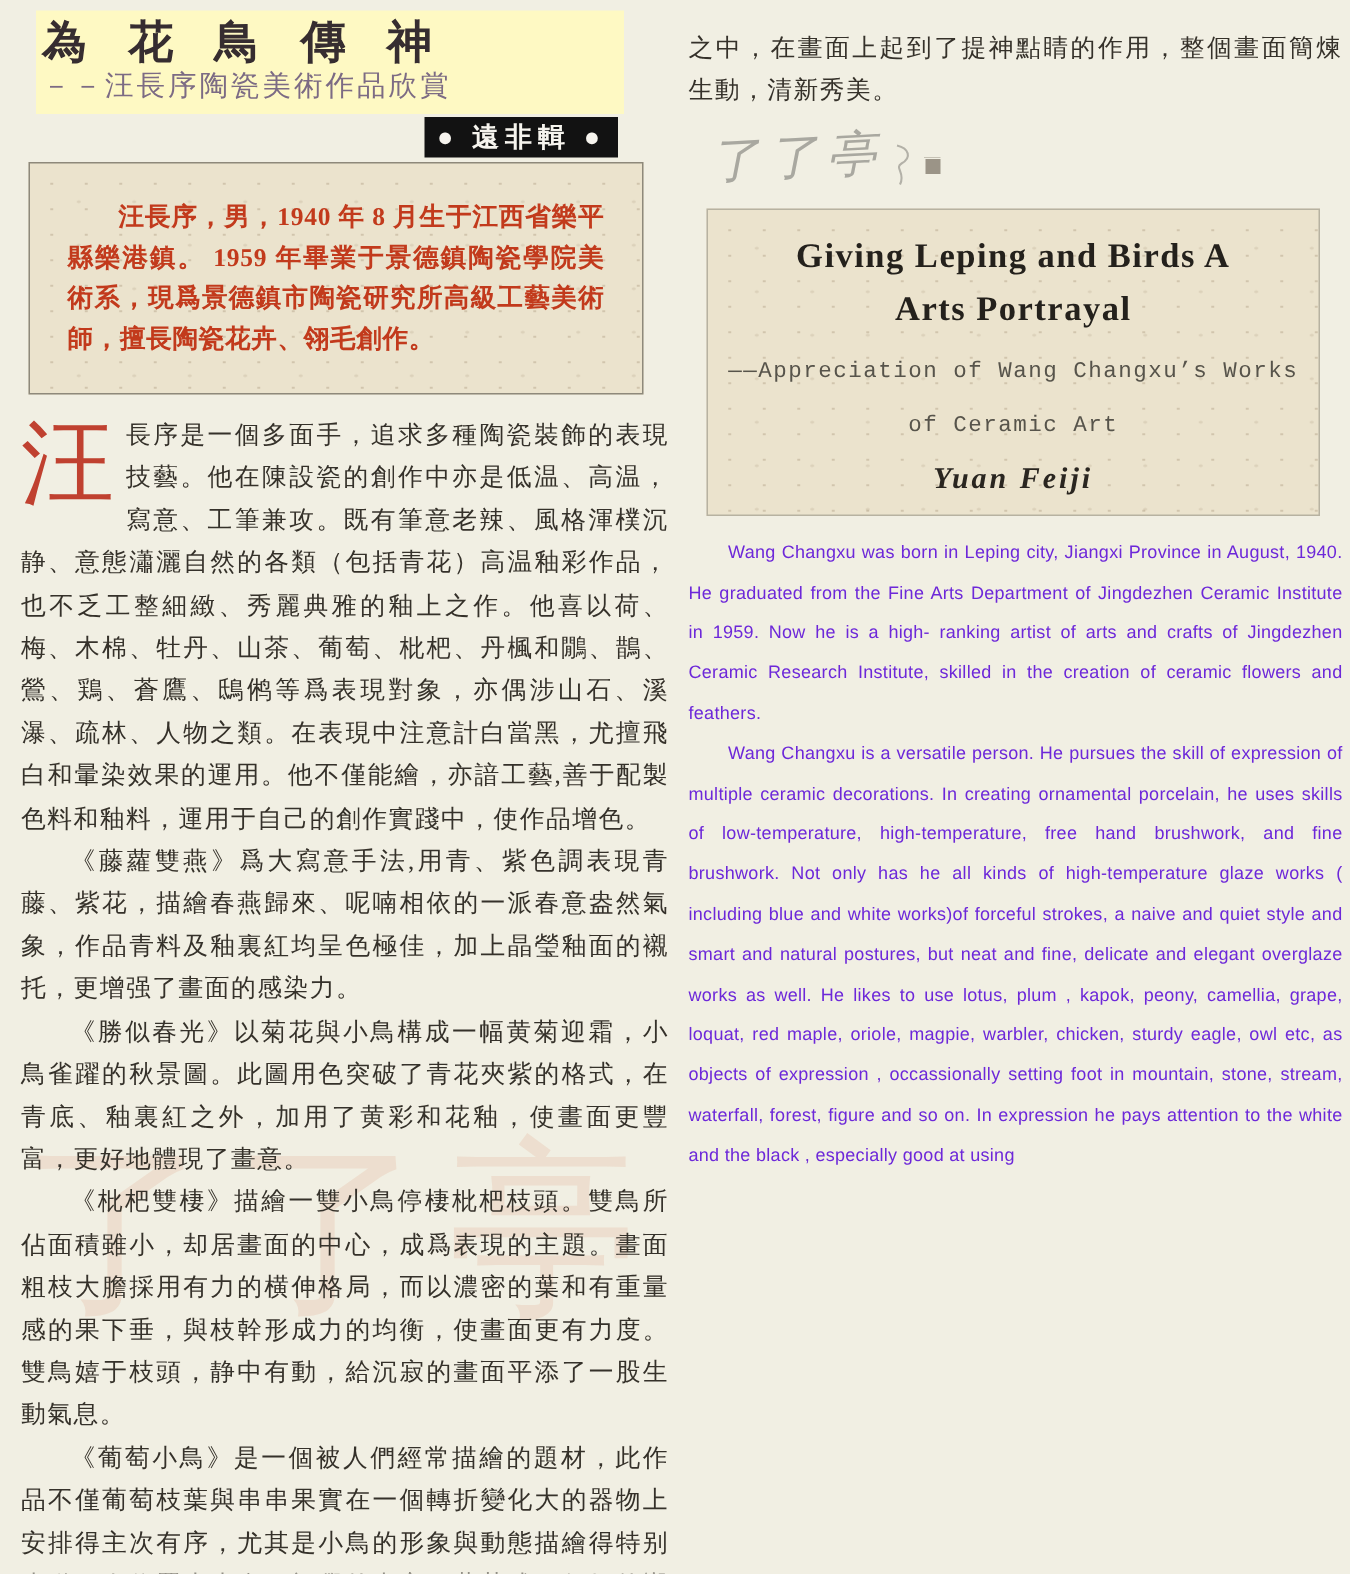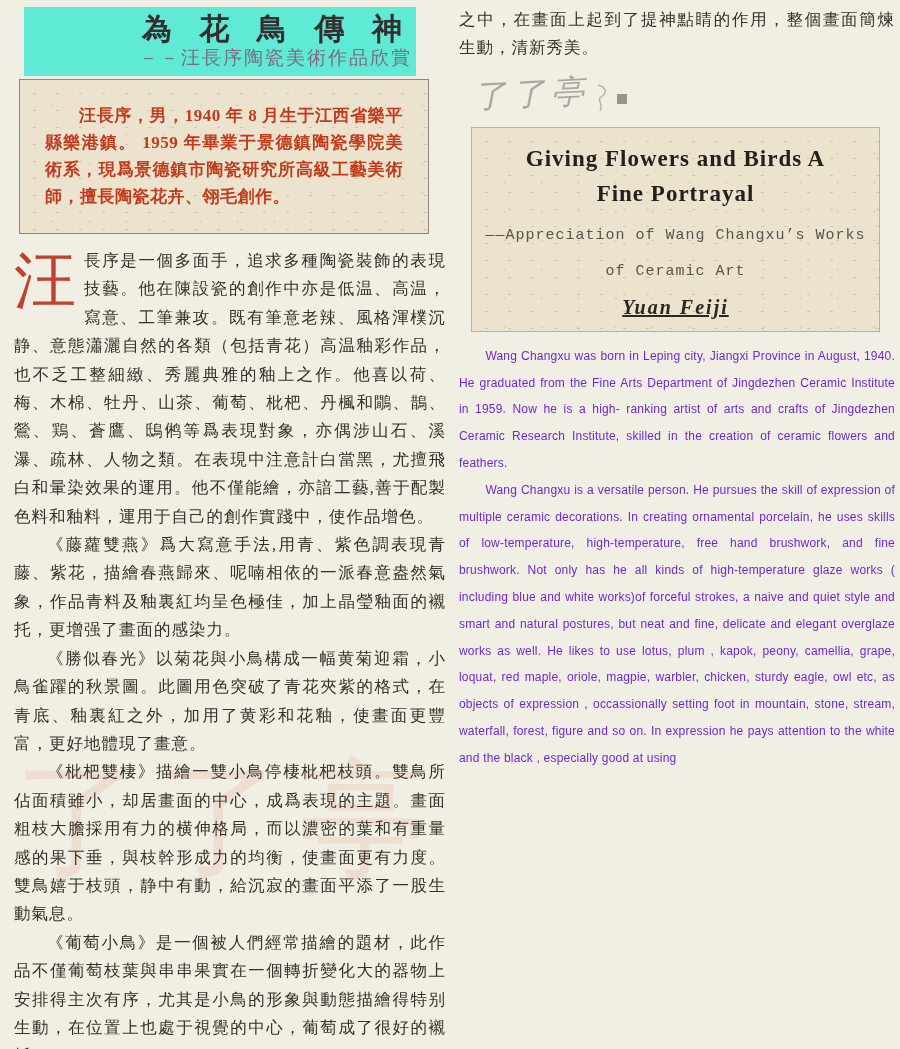--- a/index.html
+++ b/index.html
@@ -7,21 +7,21 @@
     width:900px;height:1049px;position:relative;overflow:hidden;
     background:#f1efe3;
     font-family:"Liberation Serif","DejaVu Serif",serif;
   }
   .page{position:absolute;inset:0;}
 
   
   .col-left{position:absolute;left:14px;top:0;width:432px;}
   .title-block{
     margin:7px 0 0 10px;width:384px;padding:5px 4px 7px;
-    background:#5eead4;text-align:right;
+    background:#fef9c3;text-align:left;
   }
   .title-cn{
     margin:0;font-size:30px;font-weight:bold;letter-spacing:10px;
     color:#362d30;line-height:34px;white-space:nowrap;
   }
   .subtitle-cn{
     margin:1px 0 0;font-size:19px;letter-spacing:2px;color:#7c6b84;
     font-family:Liberation Serif, serif;line-height:22px;
   }
   .badge-row{width:398px;text-align:right;margin-top:2px;}
@@ -56,21 +56,21 @@
     float:left;font-size:62px;line-height:56px;color:#c04130;
     padding:6px 7px 0 0;
   }
   .watermark{
     position:absolute;left:0;top:735px;z-index:0;width:432px;
     font-size:128px;letter-spacing:14px;color:rgba(210,90,50,.11);
     pointer-events:none;white-space:nowrap;
   }
 
   
-  .col-right{position:absolute;left:459px;top:0;width:436px;}
+  .col-right{position:absolute;left:459px;top:12px;width:436px;}
   .cn-cont{
     margin-top:6px;font-size:16.5px;line-height:28.4px;color:#35312a;
     text-align:justify;letter-spacing:1px;
   }
   .cn-cont p{margin:0;text-indent:2em;}
   .cn-cont p.cont{text-indent:0;}
   .signature-row{
     display:flex;align-items:flex-start;gap:4px;
     margin:12px 0 0 14px;height:44px;
   }
@@ -90,41 +90,44 @@
   .en-title{
     margin:0;font-size:23px;font-weight:bold;color:#24211c;
     line-height:35px;letter-spacing:1px;
   }
   .en-subtitle{
     margin:7px 0 0;font-size:15px;color:#57544b;letter-spacing:1px;
     line-height:36px;font-family:Liberation Mono, monospace;
   }
   .en-author{
     margin:6px 0 0;font-size:20px;font-weight:bold;font-style:italic;
-    color:#2a2620;letter-spacing:2px;text-decoration:underline;
+    color:#2a2620;letter-spacing:2px;
   }
   .en-body{
     margin-top:11px;font-size:12px;line-height:26.8px;color:#6d28d9;
     text-align:justify;letter-spacing:.2px;
     font-family:"Liberation Sans","DejaVu Sans",sans-serif;
   }
   .en-body p{margin:0;text-indent:2.2em;}
 </style>
 </head>
 <body>
 
 <div class="page">
 
   <div class="col-left">
 
     <div class="title-block">
       <h1 class="title-cn">為 花 鳥 傳 神</h1>
       <div class="subtitle-cn">－－汪長序陶瓷美術作品欣賞</div>
     </div>
 
+    <div class="badge-row">
+      <span class="editor-badge">● 遠非輯 ●</span>
+    </div>
 
     <div class="bio-box speckle">
       <p>汪長序，男，1940 年 8 月生于江西省樂平縣樂港鎮。 1959 年畢業于景德鎮陶瓷學院美術系，現爲景德鎮市陶瓷研究所高級工藝美術師，擅長陶瓷花卉、翎毛創作。</p>
     </div>
 
     <div class="cn-body">
       <p class="first">
         <span class="dropcap">汪</span><span>長序是一個多面手，追求多種陶瓷裝飾的表現技藝。他在陳設瓷的創作中亦是低温、高温，寫意、工筆兼攻。既有筆意老辣、風格渾樸沉静、意態瀟灑自然的各類（包括青花）高温釉彩作品，也不乏工整細緻、秀麗典雅的釉上之作。他喜以荷、梅、木棉、牡丹、山茶、葡萄、枇杷、丹楓和鷳、鵲、鶯、鶏、蒼鷹、鴟鸺等爲表現對象，亦偶涉山石、溪瀑、疏林、人物之類。在表現中注意計白當黑，尤擅飛白和暈染效果的運用。他不僅能繪，亦諳工藝,善于配製色料和釉料，運用于自己的創作實踐中，使作品增色。</span>
       </p>
       <p>《藤蘿雙燕》爲大寫意手法,用青、紫色調表現青藤、紫花，描繪春燕歸來、呢喃相依的一派春意盎然氣象，作品青料及釉裏紅均呈色極佳，加上晶瑩釉面的襯托，更增强了畫面的感染力。</p>
@@ -146,22 +149,22 @@
     <div class="signature-row">
       <span class="signature">了了亭</span>
       <svg class="flourish" width="18" height="30" viewBox="0 0 18 30">
         <path d="M4 2 C 12 4, 14 10, 7 14 C 2 17, 10 20, 6 28" fill="none" stroke="#b3b1a8" stroke-width="1.4"></path>
       </svg>
       <span class="seal"></span>
     </div>
 
     <div class="en-title-box speckle">
       <h2 class="en-title">
-        <span>Giving Flowers and Birds A</span><br>
-        <span>Fine Portrayal</span>
+        <span>Giving Leping and Birds A</span><br>
+        <span>Arts Portrayal</span>
       </h2>
       <div class="en-subtitle">——Appreciation of Wang Changxu’s Works of Ceramic Art</div>
       <div class="en-author">Yuan Feiji</div>
     </div>
 
     <div class="en-body">
       <p>Wang Changxu was born in Leping city, Jiangxi Province in August, 1940. He graduated from the Fine Arts Department of Jingdezhen Ceramic Institute in 1959. Now he is a high- ranking artist of arts and crafts of Jingdezhen Ceramic Research Institute, skilled in the creation of ceramic flowers and feathers.</p>
       <p>Wang Changxu is a versatile person. He pursues the skill of expression of multiple ceramic decorations. In creating ornamental porcelain, he uses skills of low-temperature, high-temperature, free hand brushwork, and fine brushwork. Not only has he all kinds of high-temperature glaze works ( including blue and white works)of forceful strokes, a naive and quiet style and smart and natural postures, but neat and fine, delicate and elegant overglaze works as well. He likes to use lotus, plum , kapok, peony, camellia, grape, loquat, red maple, oriole, magpie, warbler, chicken, sturdy eagle, owl etc, as objects of expression , occassionally setting foot in mountain, stone, stream, waterfall, forest, figure and so on. In expression he pays attention to the white and the black , especially good at using</p>
     </div>
   </div>

